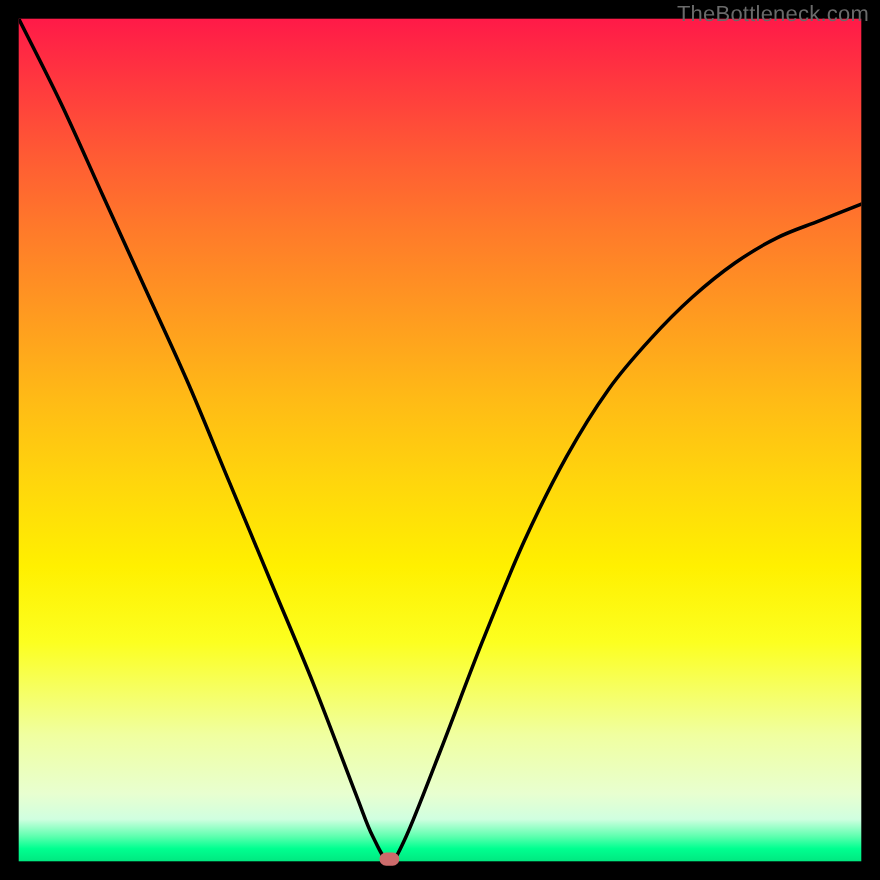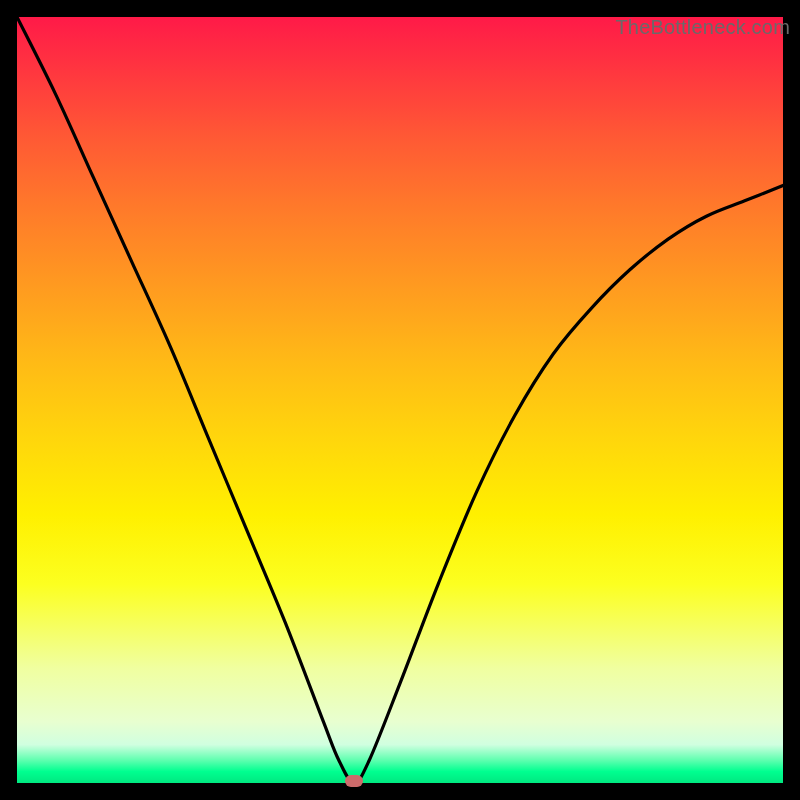--- a/index.html
+++ b/index.html
@@ -43,21 +43,21 @@
   }
   svg.curve {
     position: absolute;
     left: 0;
     top: 0;
     width: 766px;
     height: 766px;
   }
   .watermark {
     position: absolute;
-    top: 16px;
+    top: 2px;
     right: 10px;
     color: #6a6a6a;
     font-size: 20px;
     letter-spacing: 0.2px;
     user-select: none;
   }
   .marker {
     position: absolute;
     width: 18px;
     height: 12px;

